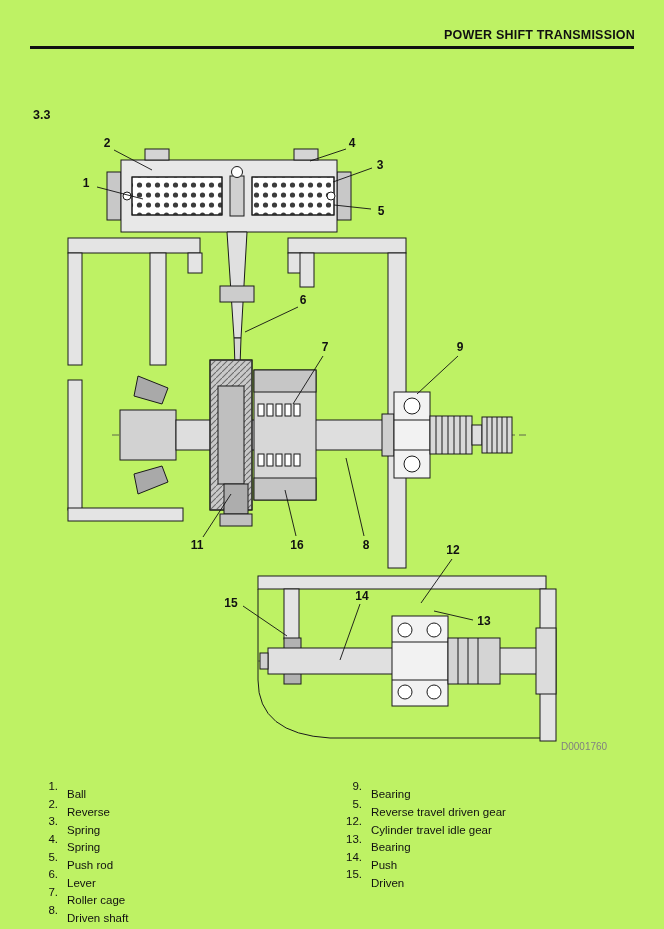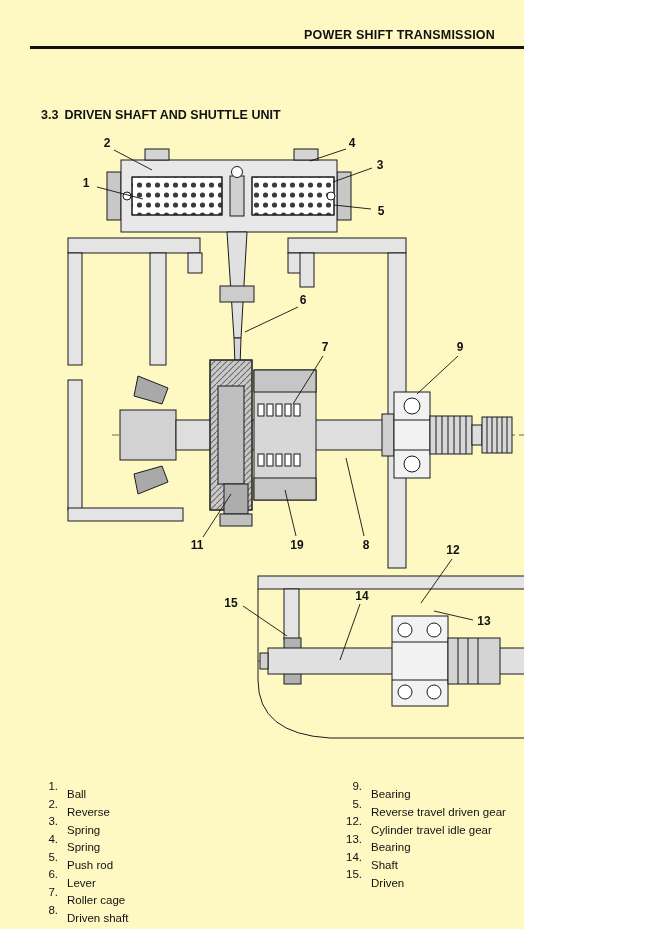--- a/index.html
+++ b/index.html
@@ -1,23 +1,23 @@
 <!DOCTYPE html>
 <html><head>
 <meta charset="utf-8">
 <style>
   * { margin:0; padding:0; box-sizing:border-box; }
   html,body { background:#ffffff; }
   body { font-family:"Liberation Sans", sans-serif; color:#111; }
-  .page { position:relative; width:524px; height:929px; background:#fef9c3; overflow:hidden; }
+  .page { position:relative; width:664px; height:929px; background:#bef264; overflow:hidden; }
 
   .header-title { position:absolute; top:28px; right:29px; font-size:12.5px; font-weight:bold; letter-spacing:.2px; }
   .header-rule  { position:absolute; top:46px; left:30px; width:604px; height:2.6px; background:#111; }
 
-  .section-title { position:absolute; top:108px; left:33px; font-size:12.5px; font-weight:bold; display:flex; gap:6px;margin-left:8px; }
+  .section-title { position:absolute; top:108px; left:33px; font-size:12.5px; font-weight:bold; display:flex; gap:14px; }
 
   .figure { position:absolute; inset:0; }
   svg.diagram { position:absolute; left:0; top:0; }
 
   .callout { position:absolute; transform:translate(-50%,-50%); font-size:12px; font-weight:600; color:#111; }
   .figure-code { position:absolute; left:561px; top:741px; font-size:10px; color:#808080; }
 
   .parts-list { position:absolute; top:777px; left:0; width:664px; font-size:11.5px; color:#111; }
   .col { position:absolute; top:0; }
   .col-left  { left:36px; }
@@ -29,21 +29,20 @@
 </head>
 <body>
 
 <div class="page">
 
   <span class="header-title">POWER SHIFT TRANSMISSION</span>
   <div class="header-rule"></div>
 
   <div class="section-title">
     <span>3.3</span>
-    <span>DRIVEN SHAFT AND SHUTTLE UNIT</span>
   </div>
 
   <div class="figure">
     <svg class="diagram" width="664" height="929" viewBox="0 0 664 929" xmlns="http://www.w3.org/2000/svg">
       <defs>
         <pattern id="coil" width="9" height="10" patternUnits="userSpaceOnUse">
           <circle cx="4.5" cy="5" r="2.6" fill="#3c3c3c"></circle>
         </pattern>
         <pattern id="hatch" width="6" height="6" patternUnits="userSpaceOnUse">
           <path d="M0,6 L6,0" stroke="#6b6b6b" stroke-width="1.1"></path>
@@ -185,21 +184,21 @@
 
     <span class="callout" style="left:86px;top:183px">1</span>
     <span class="callout" style="left:107px;top:143px">2</span>
     <span class="callout" style="left:380px;top:165px">3</span>
     <span class="callout" style="left:352px;top:143px">4</span>
     <span class="callout" style="left:381px;top:211px">5</span>
     <span class="callout" style="left:303px;top:300px">6</span>
     <span class="callout" style="left:325px;top:347px">7</span>
     <span class="callout" style="left:366px;top:545px">8</span>
     <span class="callout" style="left:460px;top:347px">9</span>
-    <span class="callout" style="left:297px;top:545px">19</span>
+    <span class="callout" style="left:297px;top:545px">16</span>
     <span class="callout" style="left:197px;top:545px">11</span>
     <span class="callout" style="left:453px;top:550px">12</span>
     <span class="callout" style="left:484px;top:621px">13</span>
     <span class="callout" style="left:362px;top:596px">14</span>
     <span class="callout" style="left:231px;top:603px">15</span>
 
     <span class="figure-code">D0001760</span>
   </div>
 
   <div class="parts-list">
@@ -250,21 +249,21 @@
       <div class="part-row">
         <span class="part-num">12.</span>
         <span class="part-label">Cylinder travel idle gear</span>
       </div>
       <div class="part-row">
         <span class="part-num">13.</span>
         <span class="part-label">Bearing</span>
       </div>
       <div class="part-row">
         <span class="part-num">14.</span>
-        <span class="part-label">Shaft</span>
+        <span class="part-label">Push</span>
       </div>
       <div class="part-row">
         <span class="part-num">15.</span>
         <span class="part-label">Driven</span>
       </div>
     </div>
   </div>
 
 </div>
 

